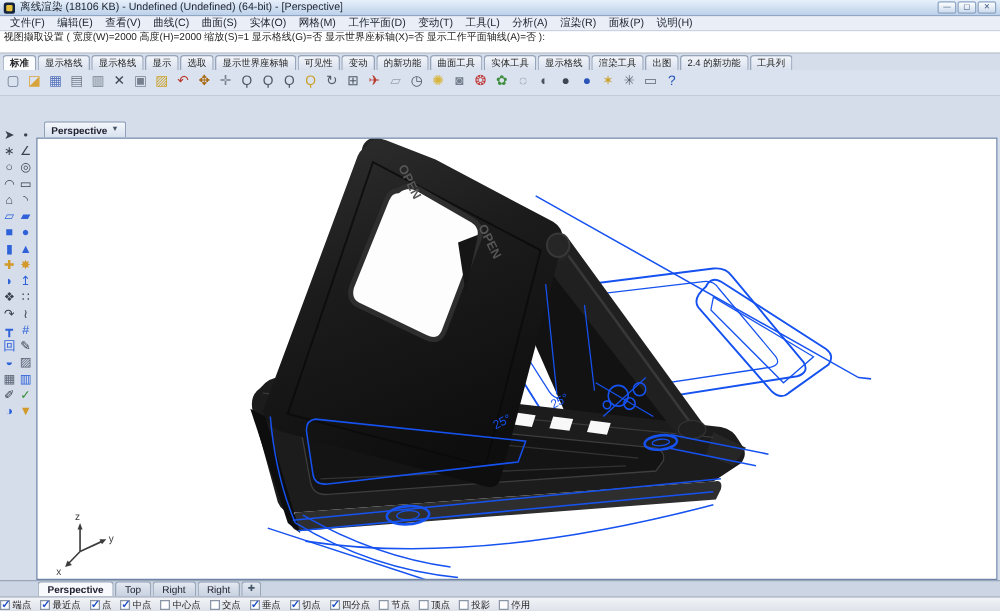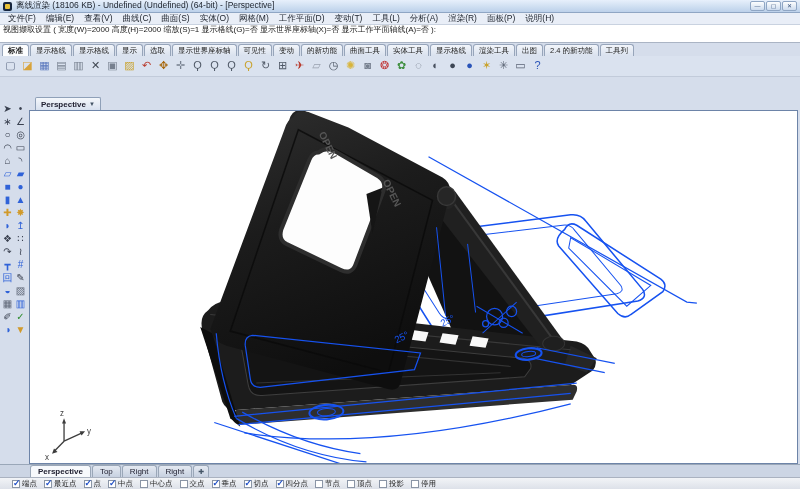--- a/index.html
+++ b/index.html
@@ -59,21 +59,21 @@
   
   .vptabs{height:13px;flex:none;display:flex;align-items:flex-end;gap:1px;padding-left:30px;
           background:#ccd5e4;border-top:1px solid #9aa7b8;}
   .vptab{font-size:8px;line-height:11px;padding:0 7px;border:1px solid #9aa7b8;border-bottom:none;
          border-radius:3px 3px 0 0;background:linear-gradient(#e4e9f1,#c7d1e1);color:#223;}
   .vptab.checked{background:#f7f9fc;font-weight:bold;}
   .vptab-new{font-size:7px;line-height:11px;padding:0 4px;border:1px solid #9aa7b8;border-bottom:none;
              border-radius:3px 3px 0 0;background:linear-gradient(#e4e9f1,#c7d1e1);color:#456;}
 
   
-  .osnap{height:12px;flex:none;display:flex;align-items:center;gap:7px;padding-left:12px;
+  .osnap{height:12px;flex:none;display:flex;align-items:center;gap:7px;padding-left:0;
          background:linear-gradient(#f2f4f7,#dde1e9);border-top:1px solid #aab2c0;font-size:7.5px;color:#222;}
   .os-item{display:flex;align-items:center;gap:2px;white-space:nowrap;}
   .cb{width:8px;height:8px;flex:none;background:#fff;border:1px solid #8a95a6;position:relative;}
   .cb.checked::after{content:"✓";position:absolute;left:0px;top:-2.5px;font-size:9px;color:#2050c8;font-weight:bold;}
 </style>
 </head>
 <body>
 
 <div class="app">
 

